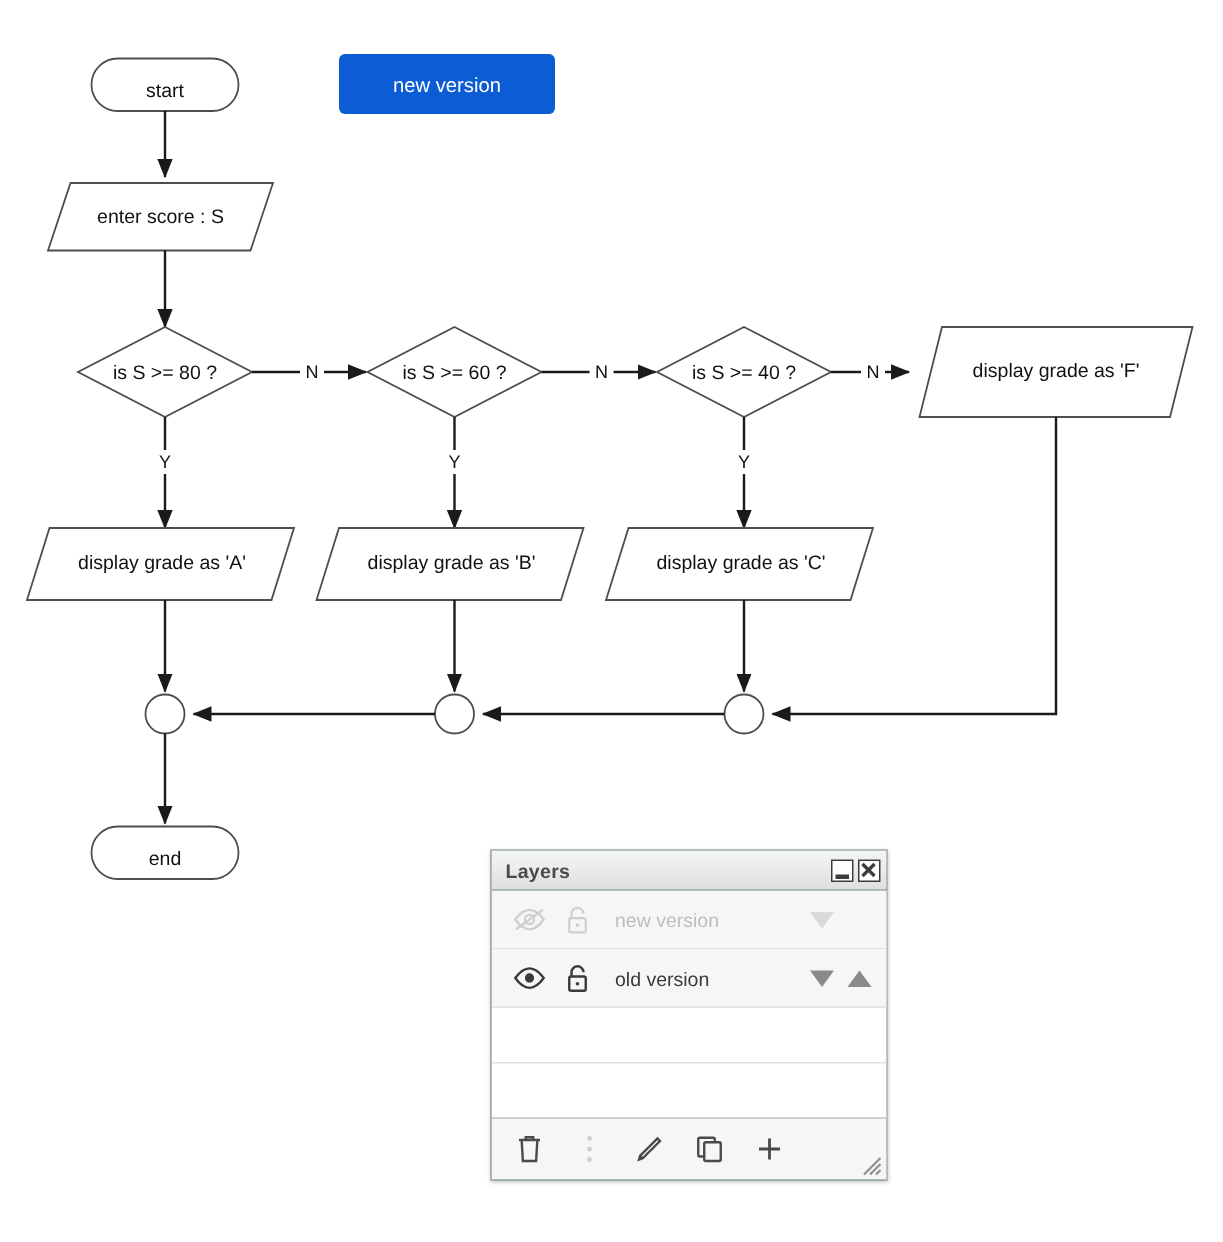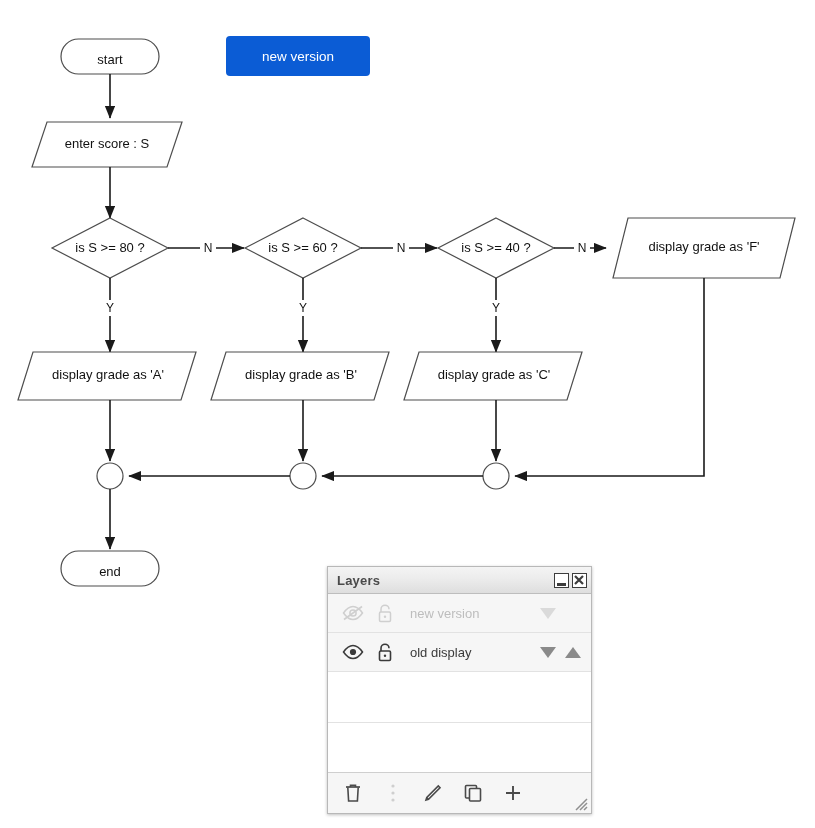--- a/index.html
+++ b/index.html
@@ -60,21 +60,21 @@
     cursor: pointer;
     padding: 0;
   }
 
   
   #layers-panel {
     position: absolute;
     left: 327px;
     top: 566px;
     width: 265px;
-    height: 248px;
+    height: 221px;
     background: #15803d;
     border: 1px solid #b8b8b8;
     box-shadow: 0 1px 3px rgba(0,0,0,0.25);
     box-sizing: border-box;
     display: flex;
     flex-direction: column;
     font-family: "Liberation Sans", sans-serif;
   }
   #layers-titlebar {
     height: 26px;
@@ -341,21 +341,21 @@
           <circle cx="11" cy="8" r="3.1" fill="#3a3a3a"></circle>
         </svg>
       </span>
       <span class="layer-icon lock">
         <svg width="16" height="19" viewBox="0 0 16 19">
           <path d="M4,8 L4,5.2 A4,4 0 0 1 12,5.2" fill="none" stroke="#3a3a3a" stroke-width="1.6"></path>
           <rect x="2.5" y="8" width="11" height="9.5" rx="1.2" fill="none" stroke="#3a3a3a" stroke-width="1.6"></rect>
           <circle cx="8" cy="12.8" r="1.2" fill="#3a3a3a"></circle>
         </svg>
       </span>
-      <span class="layer-name">old display</span>
+      <span class="layer-name">old version</span>
       <span class="move-arrows">
         <span class="tri down"></span>
         <span class="tri up"></span>
       </span>
     </div>
 
   </div>
 
   <div id="layers-empty"></div>
 

